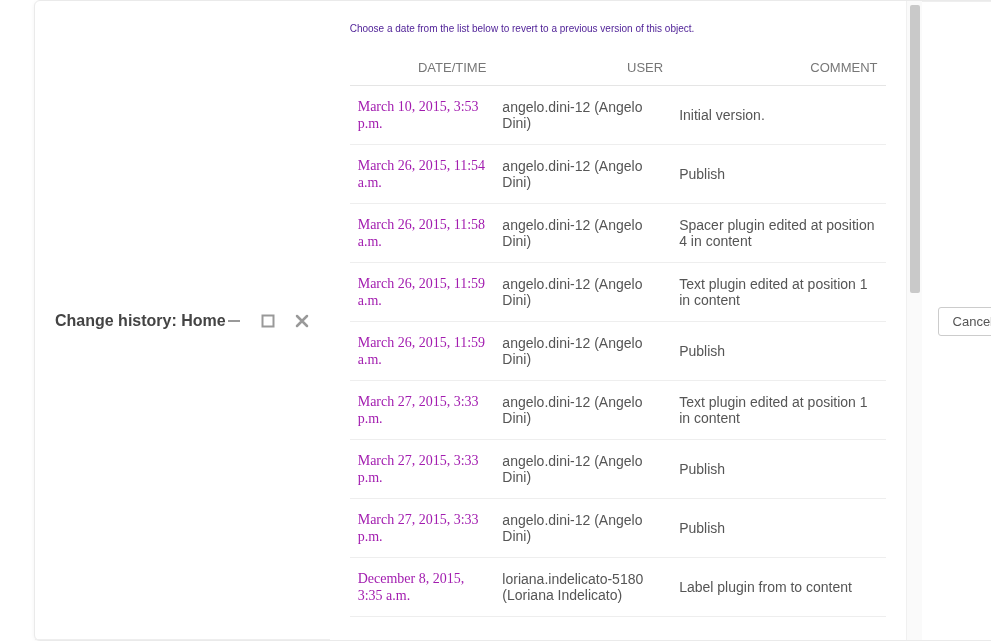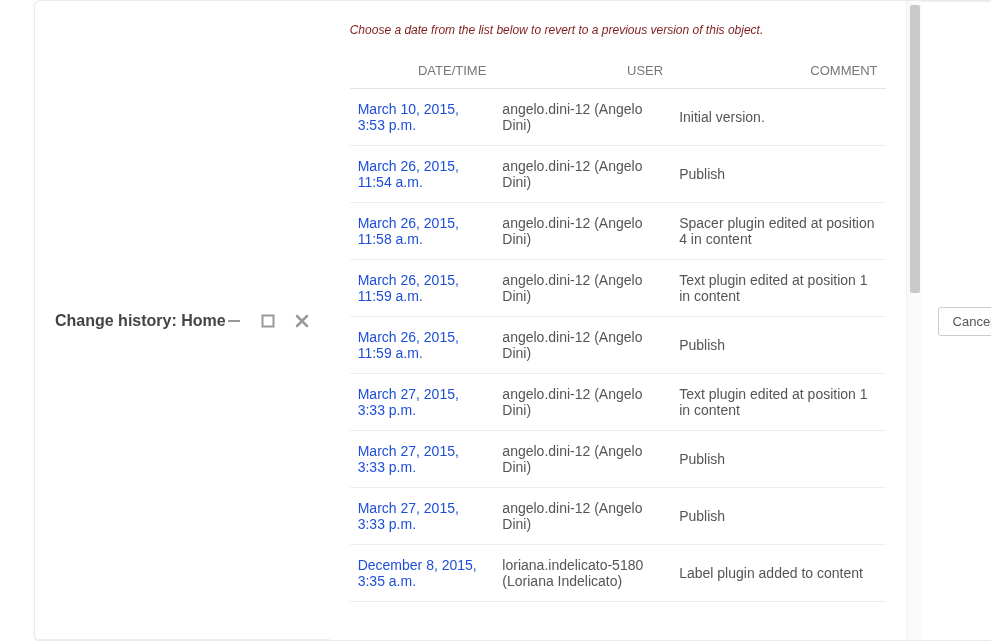--- a/index.html
+++ b/index.html
@@ -51,24 +51,23 @@
     flex: 1;
     display: flex;
     overflow: hidden;
   }
   .scroll-area {
     flex: 1;
     overflow-y: auto;
     padding: 22px 20px 10px 20px;
   }
   .instr {
-    font-size: 12px;
-    color: #7f1d1d;
+    font-size: 10px;
+    color: #4c1d95;
     margin-bottom: 18px;
-    font-style: italic;
   }
   table {
     width: 100%;
     border-collapse: collapse;
     font-size: 14px;
   }
   thead th {
     text-align: right;
     font-weight: 400;
     color: #777;
@@ -77,22 +76,23 @@
     text-transform: uppercase;
     font-size: 13px;
   }
   tbody td {
     padding: 12px 8px;
     border-bottom: 1px solid #eee;
     color: #555;
     vertical-align: middle;
   }
   .date-link {
-    color: #1d4ed8;
+    color: #a21caf;
     cursor: pointer;
+    font-family: Liberation Serif, serif;
   }
   .col-date { width: 27%; }
   .col-user { width: 33%; }
   .col-comment { width: 40%; }
 
   
   .fake-scrollbar {
     width: 16px;
     background: #fafafa;
     border-left: 1px solid #f0f0f0;
@@ -214,21 +214,21 @@
               <td>Publish</td>
             </tr>
             <tr>
               <td><span class="date-link">March 27, 2015, 3:33 p.m.</span></td>
               <td>angelo.dini-12 (Angelo Dini)</td>
               <td>Publish</td>
             </tr>
             <tr>
               <td><span class="date-link">December 8, 2015, 3:35 a.m.</span></td>
               <td>loriana.indelicato-5180 (Loriana Indelicato)</td>
-              <td>Label plugin added to content</td>
+              <td>Label plugin from to content</td>
             </tr>
           </tbody>
       </table>
     </div>
 
     <div class="fake-scrollbar">
       <div class="fake-thumb"></div>
     </div>
   </div>
 

